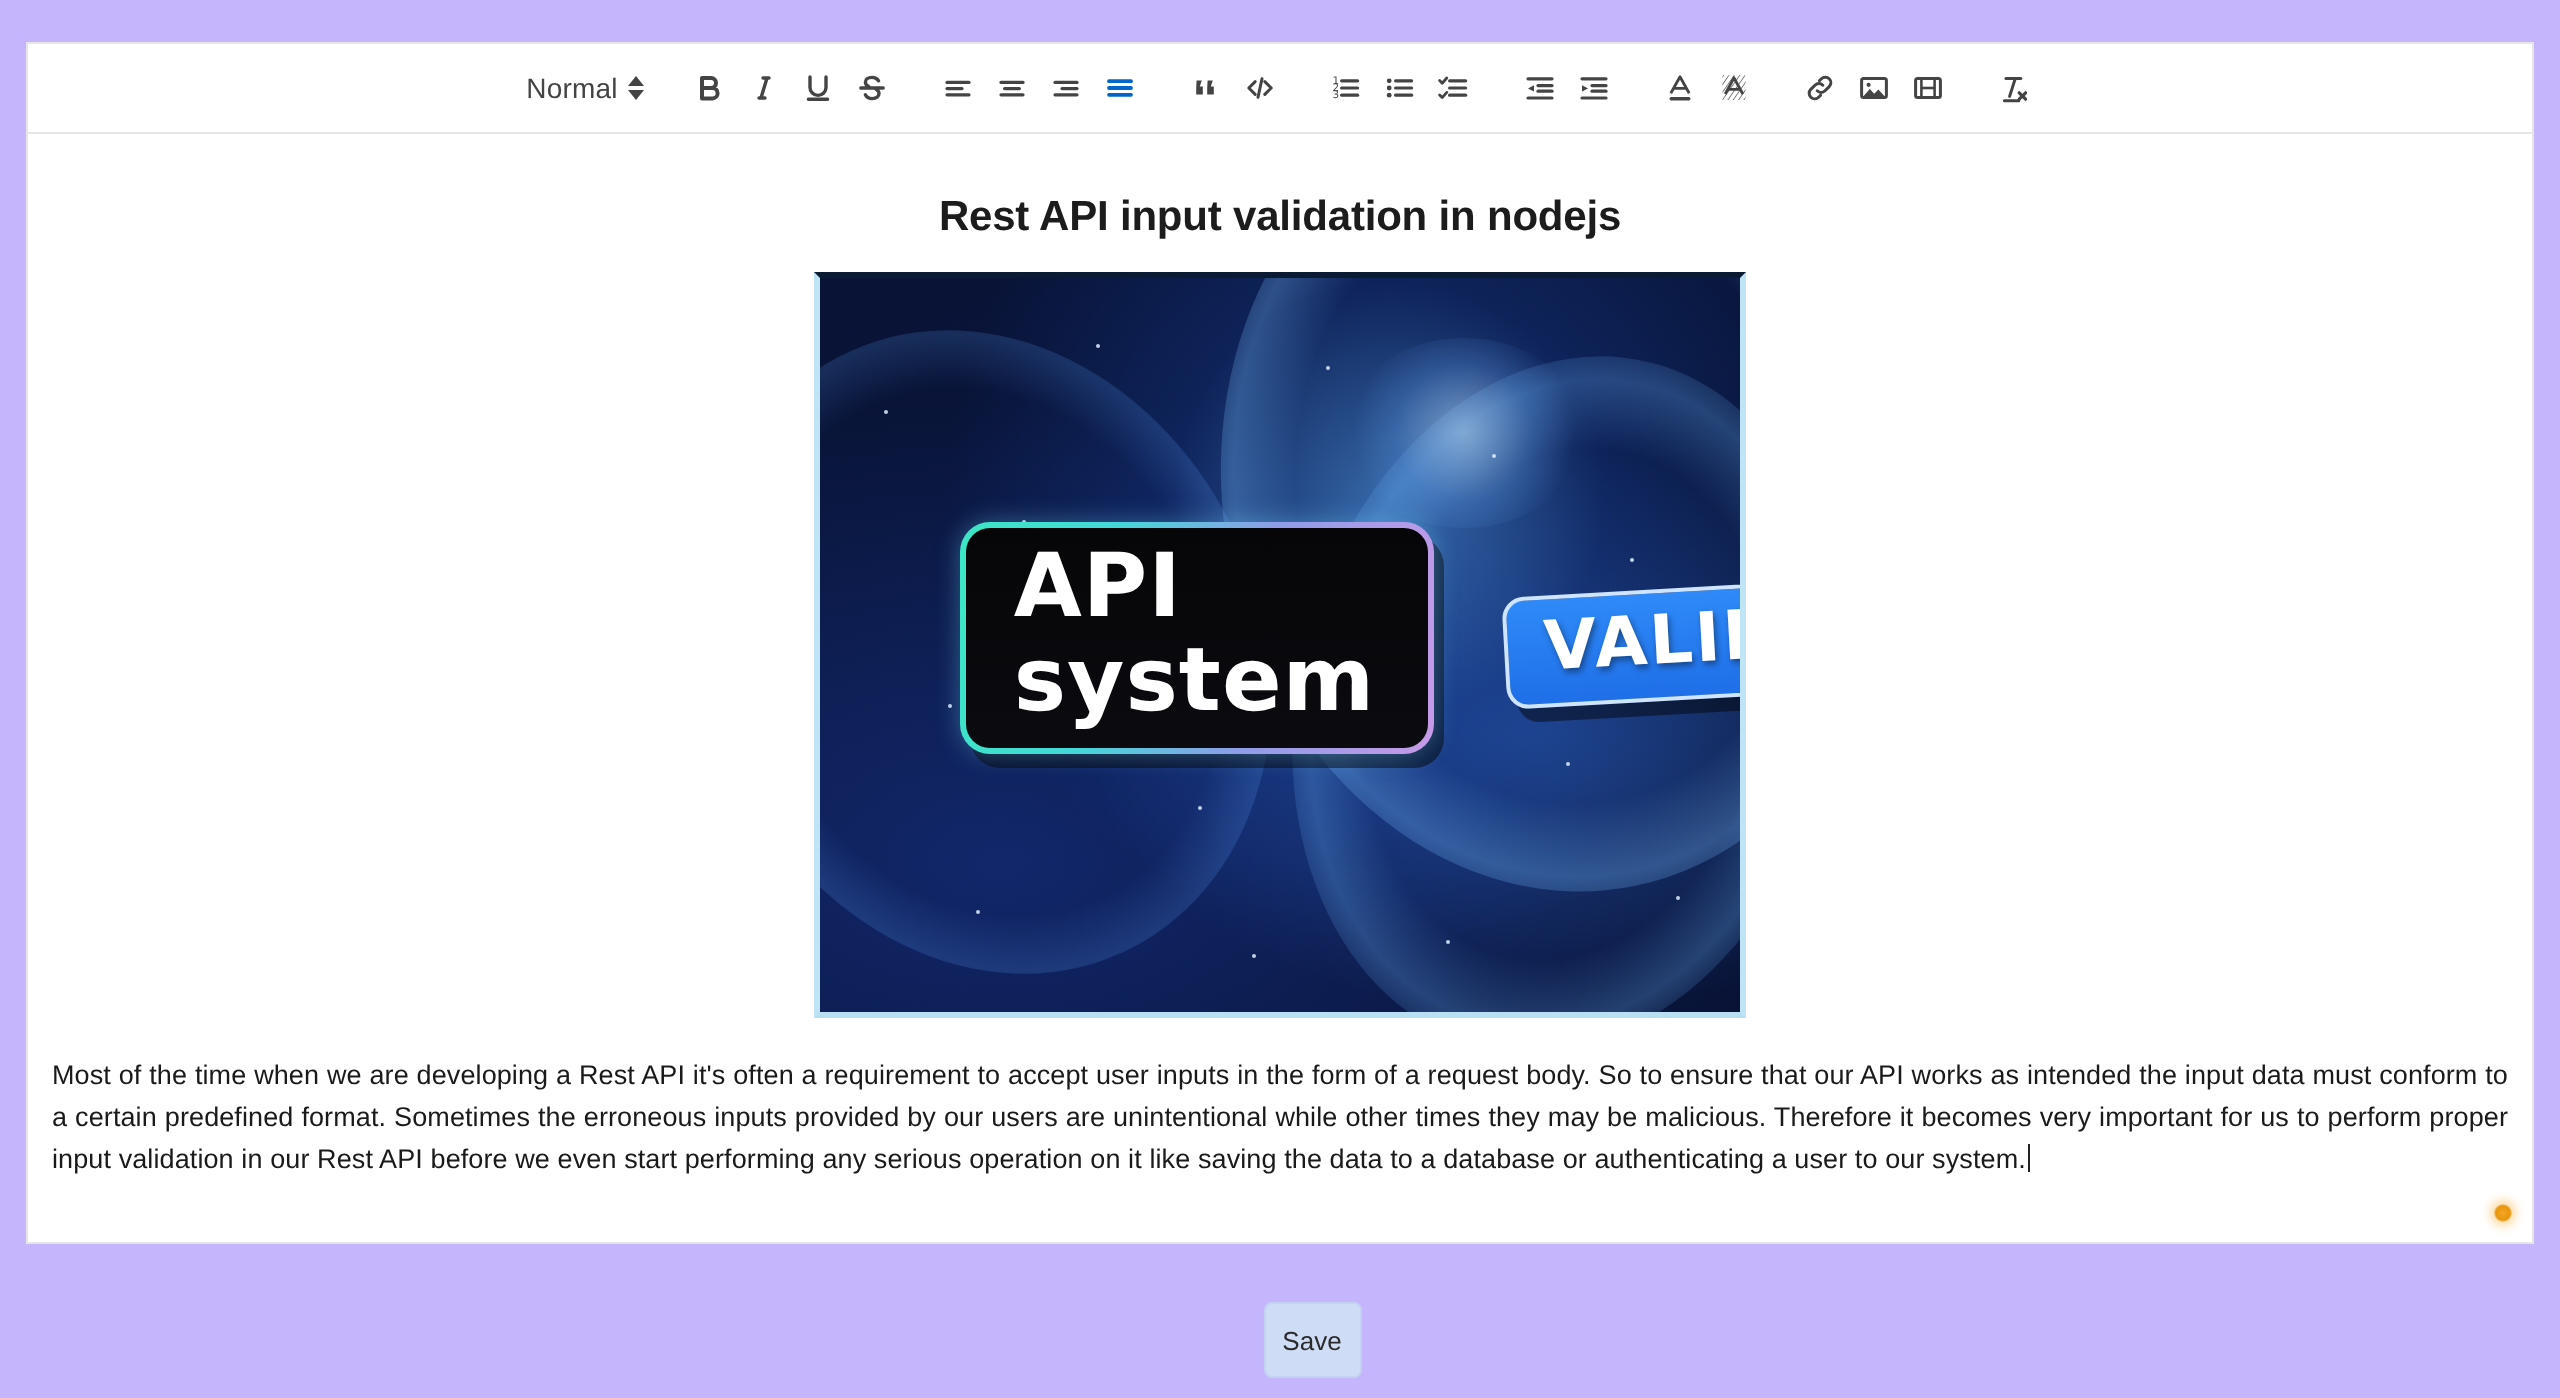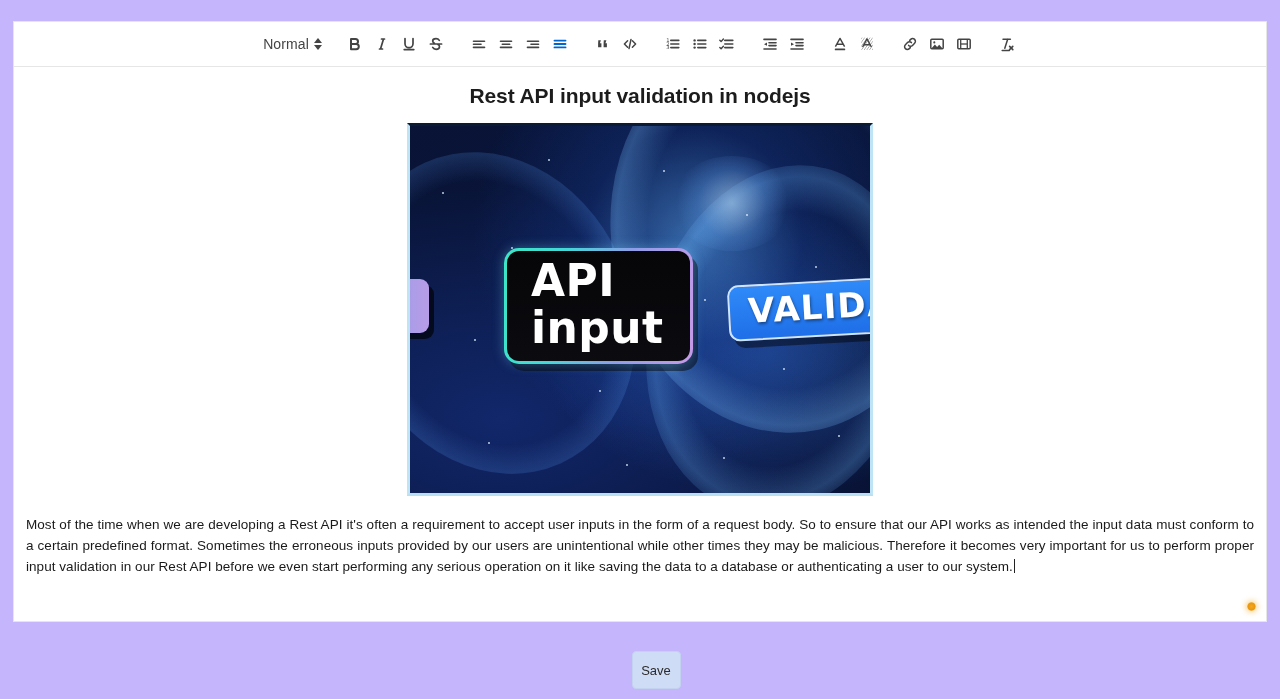--- a/index.html
+++ b/index.html
@@ -102,21 +102,21 @@
   .editor-body {
     height: 556px;
     border: 1px solid #e6e6e6;
     background: #ffffff;
     padding: 14px 12px 10px 12px;
     position: relative;
     overflow: hidden;
   }
 
   .doc-title {
-    margin: 0;
+    margin: 13px;
     text-align: center;
     font-size: 21px;
     font-weight: bold;
     color: #1c1c1c;
     letter-spacing: -0.1px;
     line-height: 1.25;
     padding-top: 2px;
   }
 
   .img-wrap {
@@ -569,21 +569,21 @@
           <span class="star" style="left:73%; top:24%;"></span>
           <span class="star" style="left:81%; top:66%;"></span>
           <span class="star" style="left:88%; top:38%;"></span>
           <span class="star" style="left:93%; top:84%;"></span>
           <span class="star" style="left:47%; top:92%;"></span>
           <span class="star" style="left:17%; top:86%;"></span>
           <span class="star" style="left:68%; top:90%;"></span>
 
           <div class="badges">
             <div class="badge-rest">REST</div>
-            <div class="badge-api">API input</div>
+            <div class="badge-api">API system</div>
             <div class="badge-val">VALIDATION</div>
           </div>
         </div>
       </div>
 
       <p class="doc-para"><span>Most of the time when we are developing a Rest API it's often a requirement to accept user inputs in the form of a request body. So to ensure that our API works as intended the input data must conform to a certain predefined format. Sometimes the erroneous inputs provided by our users are unintentional while other times they may be malicious. Therefore it becomes very important for us to perform proper input validation in our Rest API before we even start performing any serious operation on it like saving the data to a database or authenticating a user to our system.</span><span class="caret"></span></p>
 
       <div class="resize-dot"></div>
     </div>
   </div>

